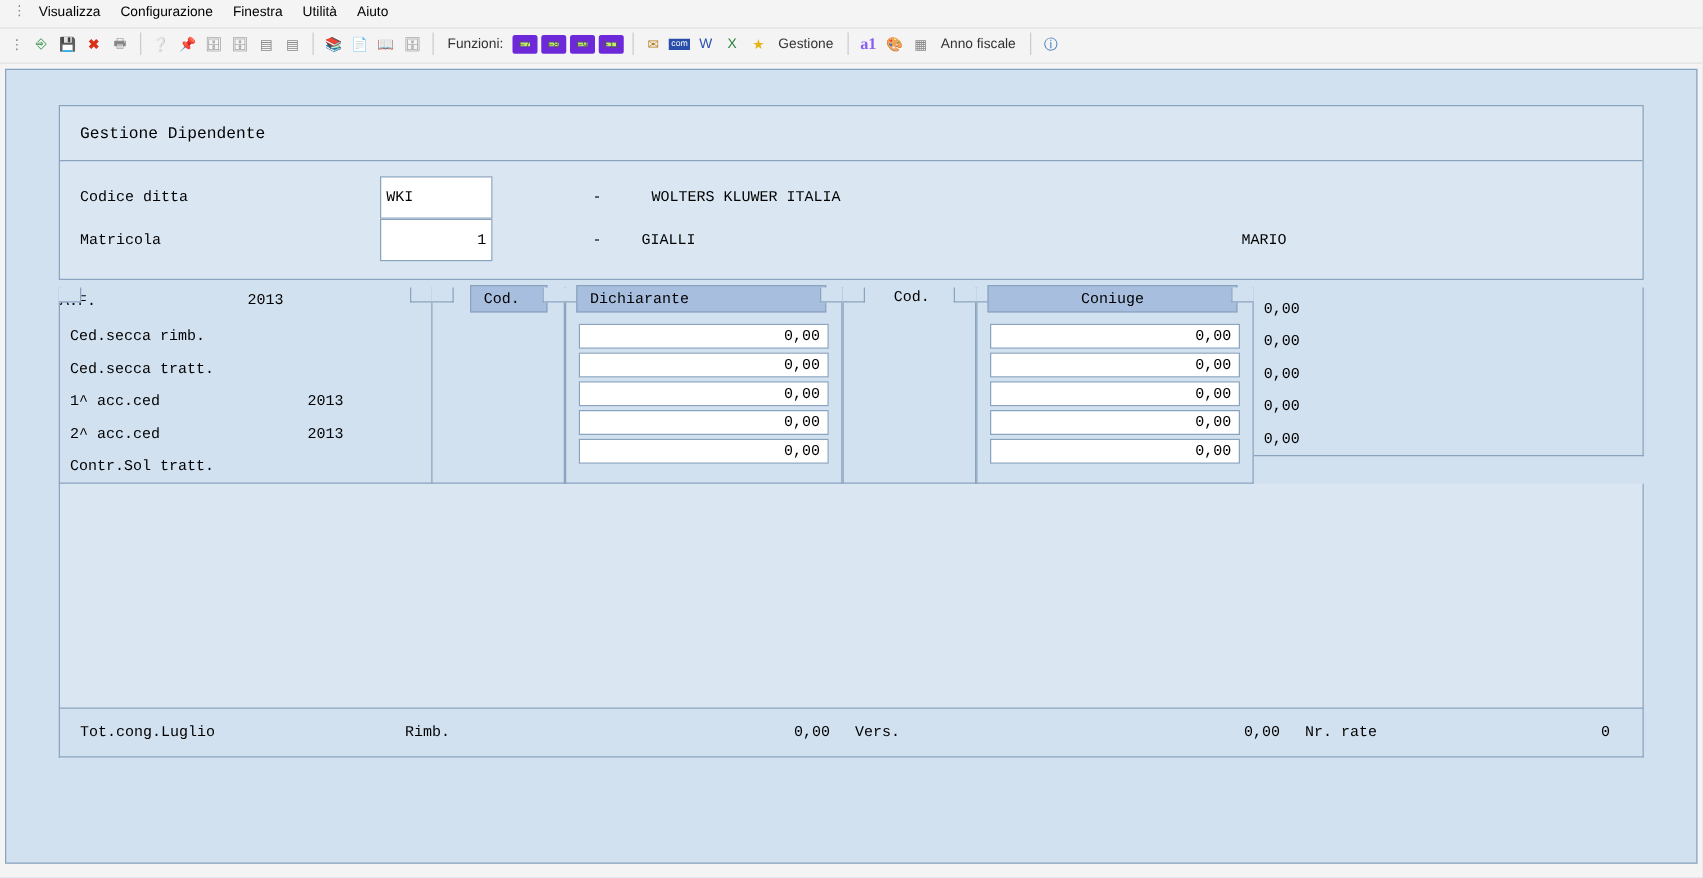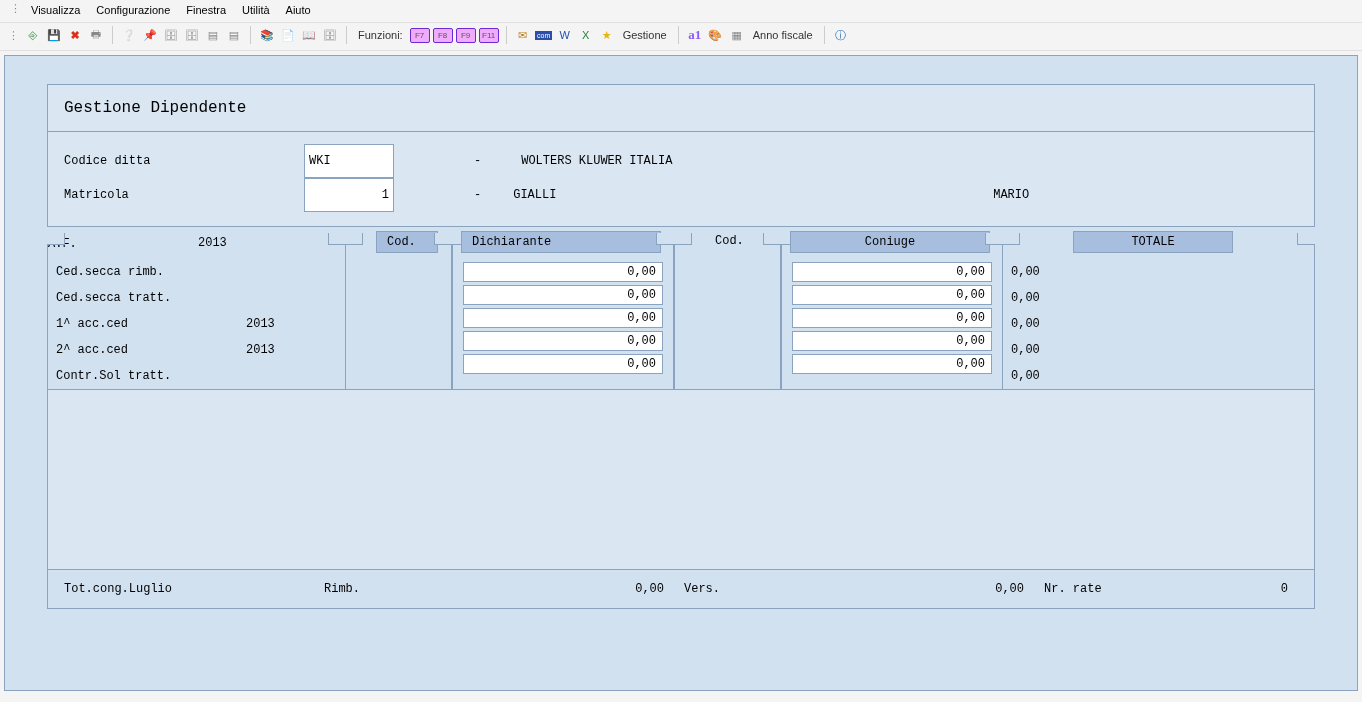--- a/index.html
+++ b/index.html
@@ -35,21 +35,21 @@
   .tb-btn {
     width: 18px; height: 18px;
     display: flex; align-items:center; justify-content:center;
     font-size: 11px;
     cursor: default;
   }
   .tb-sep { width:1px; height:18px; background:#ccc; margin:0 4px; }
   .tb-label { font-size:11px; color:#333; padding:0 4px; }
   .fn-key {
     width: 20px; height: 15px;
-    border:1px solid #6d28d9; background:#f0abfc;
+    border:6px solid #6d28d9; background:#bef264;
     font-size:8px; display:flex;align-items:center;justify-content:center;
     color:#555; border-radius:2px;
   }
   .workspace {
     background: #d2e1f0;
     border: 1px solid #8aa4bf;
     margin: 4px;
     height: 636px;
     padding: 28px 42px 20px 42px;
     font-family: "Courier New", monospace;
@@ -60,21 +60,21 @@
     border: 1px solid #8aa4bf;
     background: #dae7f3;
     border-radius: 0;
     position: relative;
     margin-bottom: 0;
   }
   .panel-title {
     padding: 14px 16px 14px 16px;
     border-bottom: 1px solid #8aa4bf;
     font-family: "Courier New", monospace;
-    font-size: 16px;
+    font-size: 13px;
   }
   .panel-body {
     padding: 12px 16px 14px 16px;
   }
   .form-row {
     display: flex;
     align-items: center;
     min-height: 26px;
     gap: 0;
   }
@@ -317,25 +317,20 @@
       <div class="row-body" style="padding:4px 10px">
         <input class="num-field" value="0,00" style="">
         <input class="num-field" value="0,00" style="">
         <input class="num-field" value="0,00" style="">
         <input class="num-field" value="0,00" style="">
         <input class="num-field" value="0,00" style="">
       </div>
     </div>
 
     <div class="col col-tot">
-      <div class="col-hdr-wrap">
-        <div class="gap-notch-l"></div>
-        <div class="col-hdr" style="left:70px; width:160px; text-align:center">TOTALE</div>
-        <div class="gap-notch"></div>
-      </div>
       <div class="row-body">
         <div class="line tot-val">0,00</div>
         <div class="line tot-val">0,00</div>
         <div class="line tot-val">0,00</div>
         <div class="line tot-val">0,00</div>
         <div class="line tot-val">0,00</div>
       </div>
     </div>
   </div>
 

